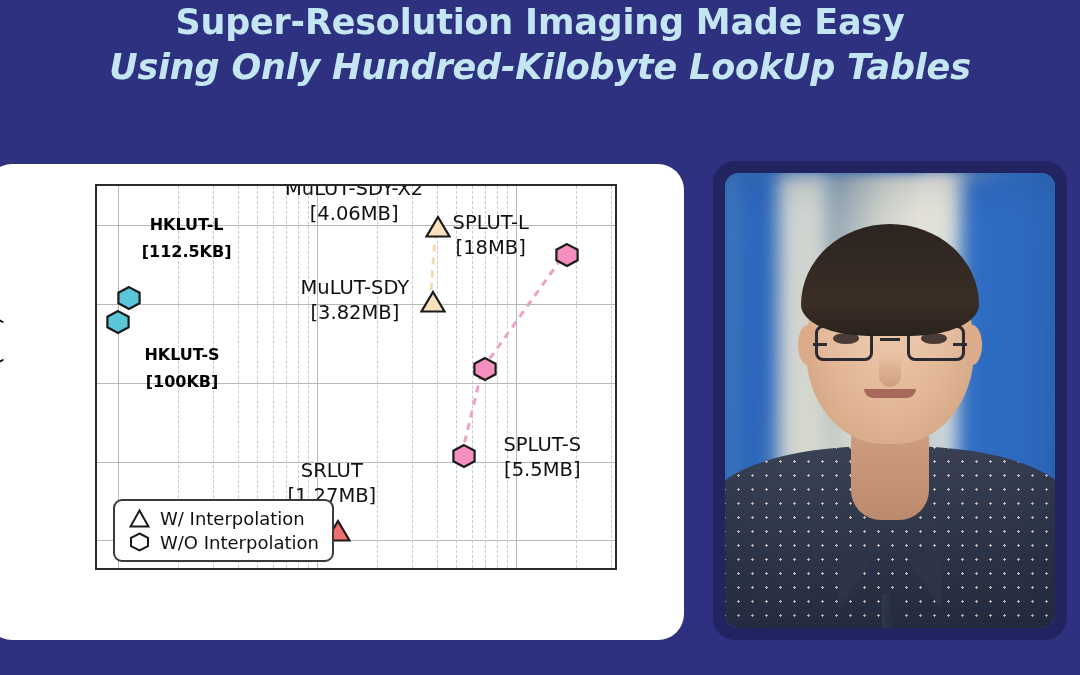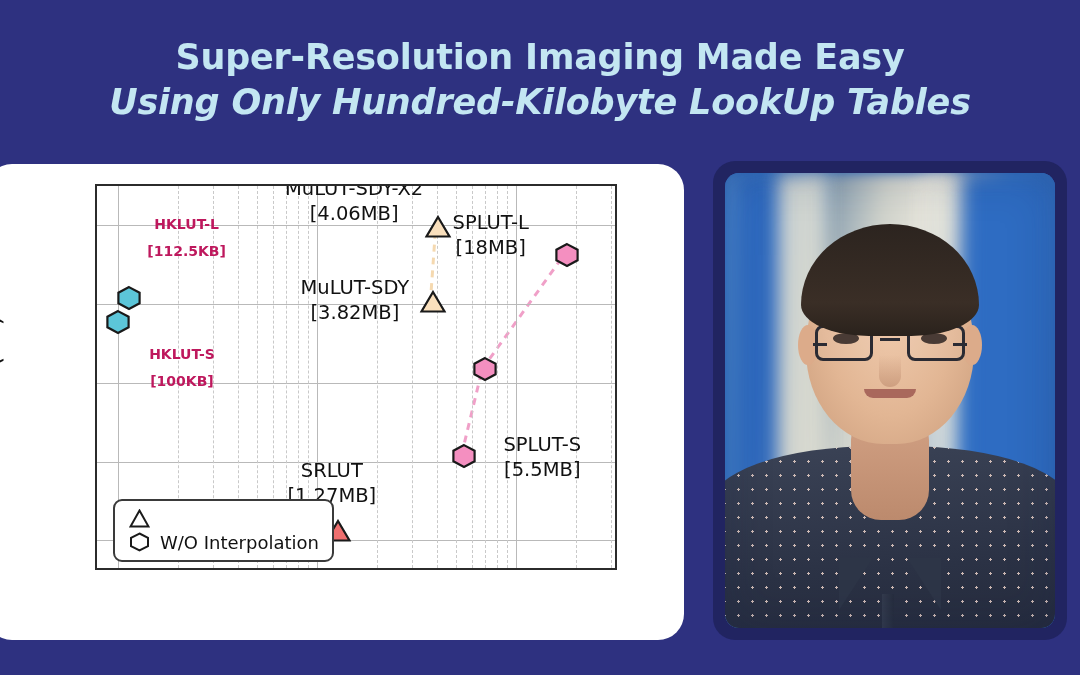--- a/index.html
+++ b/index.html
@@ -13,21 +13,21 @@
     width: 1080px; height: 675px;
     background: #2e3180;
   }
 
   
   #header {
     position: absolute; left: 0; top: 0;
     width: 1080px; height: 159px;
     background: #2e3180;
     display: flex; flex-direction: column;
-    align-items: center; justify-content: center;
+    align-items: center; 
   }
   .title-line {
     color: #c3e6f2;
     font-family: "DejaVu Sans", "Liberation Sans", sans-serif;
     font-weight: bold;
     font-size: 35px;
     line-height: 45px;
     letter-spacing: -0.2px;
     white-space: nowrap;
     text-align: center;
@@ -135,23 +135,23 @@
   
   .plabel {
     position: absolute;
     font-size: 19.5px;
     line-height: 25px;
     color: #111;
     white-space: nowrap;
     text-align: center;
   }
   .plabel.hl {
-    color: #be185d;
+    color: #000000;
     font-weight: bold;
-    font-size: 14px;
+    font-size: 16px;
     line-height: 27px;
   }
   .plabel .l { display: block; }
 
   
   #connectors {
     position: absolute; left: 0; top: 0;
     width: 100%; height: 100%;
     pointer-events: none;
   }
@@ -453,20 +453,21 @@
             <span class="l">SPLUT-L</span>
             <span class="l">[18MB]</span>
           </div>
           <div id="legend">
           <div class="legend-row">
             <span class="legend-glyph">
               <svg width="21" height="19" viewBox="0 0 21 19">
                 <polygon points="10.5,1.5 19.5,17.5 1.5,17.5" fill="#ffffff" stroke="#1a1a1a" stroke-width="2"></polygon>
               </svg>
             </span>
+            <span class="legend-text">W/ Interpolation</span>
           </div>
           <div class="legend-row">
             <span class="legend-glyph">
               <svg width="21" height="20" viewBox="0 0 21 20">
                 <polygon points="10.5,1.5 19,5.8 19,14.2 10.5,18.5 2,14.2 2,5.8" fill="#ffffff" stroke="#1a1a1a" stroke-width="2"></polygon>
               </svg>
             </span>
             <span class="legend-text">W/O Interpolation</span>
           </div>
         </div>

